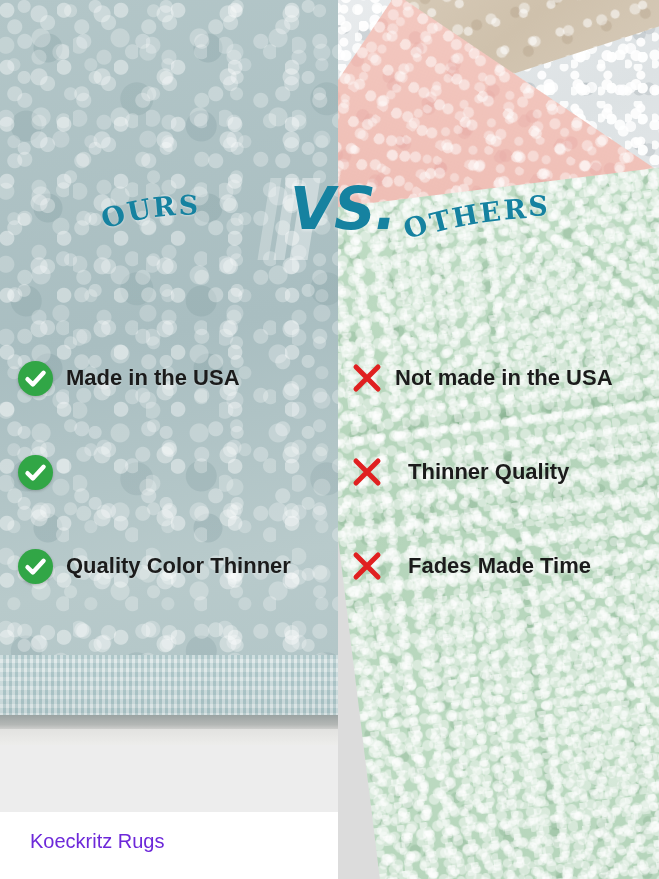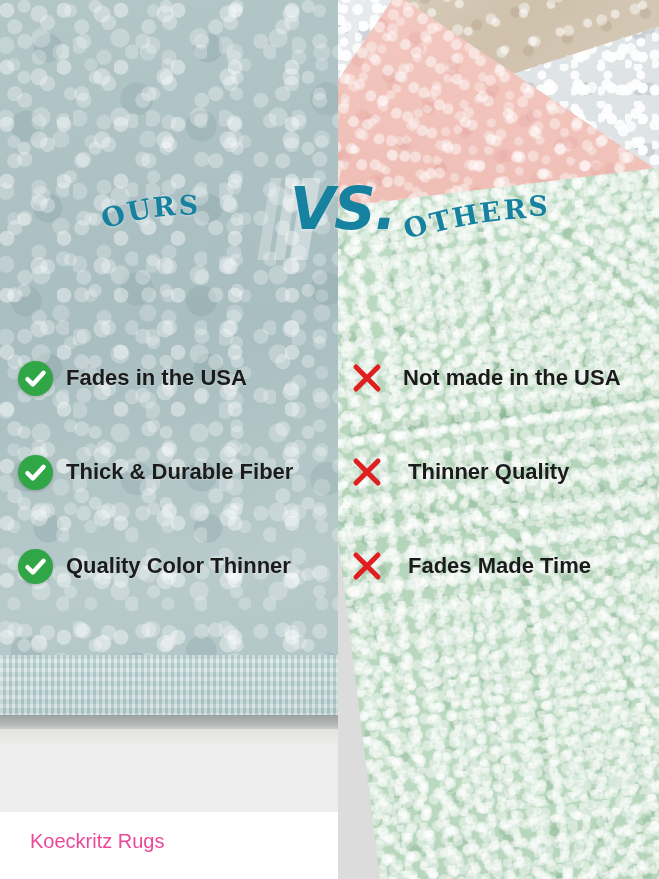--- a/index.html
+++ b/index.html
@@ -330,21 +330,21 @@
   .row-label {
     margin-left: 13px;
     font-family: "Liberation Sans", sans-serif;
     font-weight: 700;
     font-size: 22px;
     line-height: 1;
     color: #1b1b1b;
     white-space: nowrap;
     text-shadow: 0 1px 2px rgba(255,255,255,.30);
   }
-  .cell.right .row-label { margin-left: 19px; }
+  .cell.right .row-label { margin-left: 11px; }
   .row.r2 .cell.right .row-label,
   .row.r3 .cell.right .row-label { margin-left: 24px; }
 
   
   .footer-grey {
     position: absolute;
     left: 0;
     top: 745px;
     width: 338px;
     height: 67px;
@@ -357,21 +357,21 @@
     width: 338px;
     height: 67px;
     background: #ffffff;
   }
   .footer-caption {
     position: absolute;
     left: 30px;
     top: 830px;
     font-family: "Liberation Sans", sans-serif;
     font-size: 20px;
-    color: #ec4899;
+    color: #6d28d9;
     white-space: nowrap;
   }
 </style>
 </head>
 <body>
 
 <div class="infographic">
 
   <div class="image-area">
 
@@ -407,40 +407,39 @@
 
     <div class="rows">
 
       <div class="row r1">
         <div class="cell left">
           <span class="mark-check">
             <svg viewBox="0 0 35 35" aria-hidden="true">
               <path d="M9.5 18.2 L14.8 23.4 L25.6 11.8" fill="none" stroke="#ffffff" stroke-width="4.4" stroke-linecap="round" stroke-linejoin="round"></path>
             </svg>
           </span>
-          <span class="row-label">Fades in the USA</span>
+          <span class="row-label">Made in the USA</span>
         </div>
         <div class="cell right">
           <span class="mark-x">
             <svg viewBox="0 0 34 34" aria-hidden="true">
               <path d="M6 6 L28 28 M28 6 L6 28" fill="none" stroke="#e02020" stroke-width="5" stroke-linecap="round"></path>
             </svg>
           </span>
           <span class="row-label">Not made in the USA</span>
         </div>
       </div>
 
       <div class="row r2">
         <div class="cell left">
           <span class="mark-check">
             <svg viewBox="0 0 35 35" aria-hidden="true">
               <path d="M9.5 18.2 L14.8 23.4 L25.6 11.8" fill="none" stroke="#ffffff" stroke-width="4.4" stroke-linecap="round" stroke-linejoin="round"></path>
             </svg>
           </span>
-          <span class="row-label">Thick &amp; Durable Fiber</span>
         </div>
         <div class="cell right">
           <span class="mark-x">
             <svg viewBox="0 0 34 34" aria-hidden="true">
               <path d="M6 6 L28 28 M28 6 L6 28" fill="none" stroke="#e02020" stroke-width="5" stroke-linecap="round"></path>
             </svg>
           </span>
           <span class="row-label">Thinner Quality</span>
         </div>
       </div>

